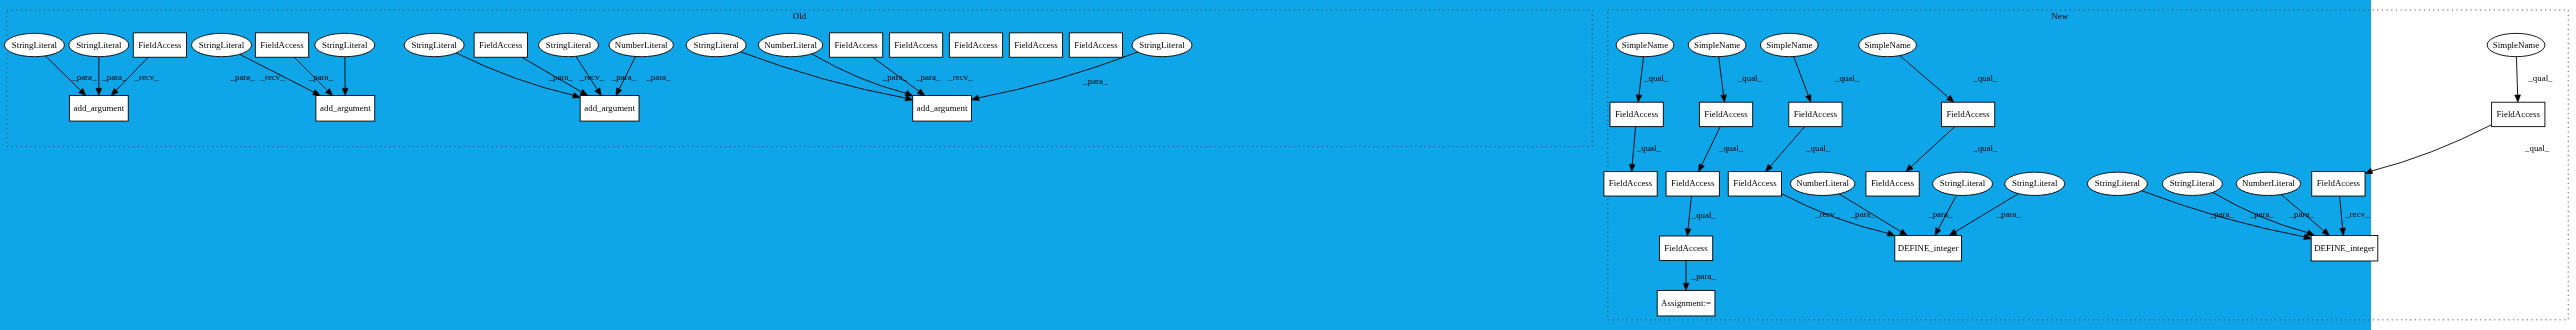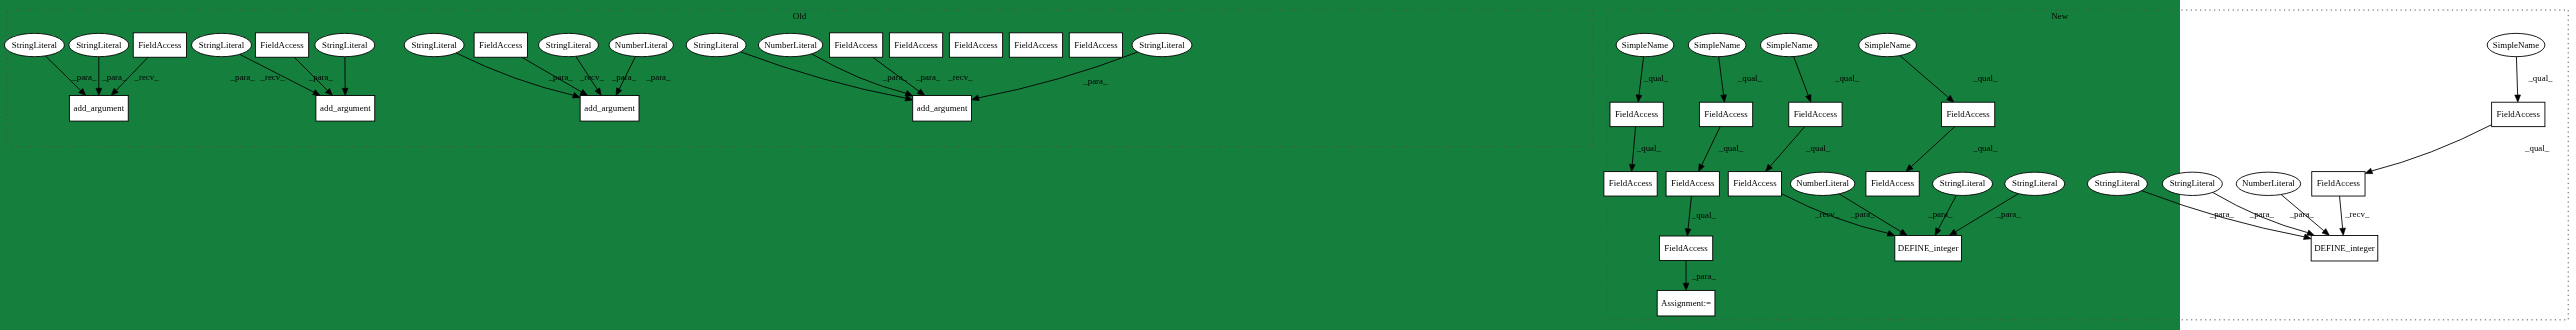--- a/index.html
+++ b/index.html
@@ -2,23 +2,23 @@
 <html style="font-size:9px"><head>
 <meta charset="utf-8">
 <style>
   html, body {
     margin: 0;
     padding: 0;
     background: #ffffff;
   }
   #canvas {
     position: relative;
-    width: 2180px;
+    width: 2371px;
     height: 331px;
-    background: #15803d;
+    background: #0ea5e9;
     font-family: "Liberation Serif", "DejaVu Serif", serif;
   }
   svg.graph {
     display: block;
     width: 2576px;
     height: 331px;
   }
   .node-shape {
     fill: #ffffff;
     stroke: #000000;

